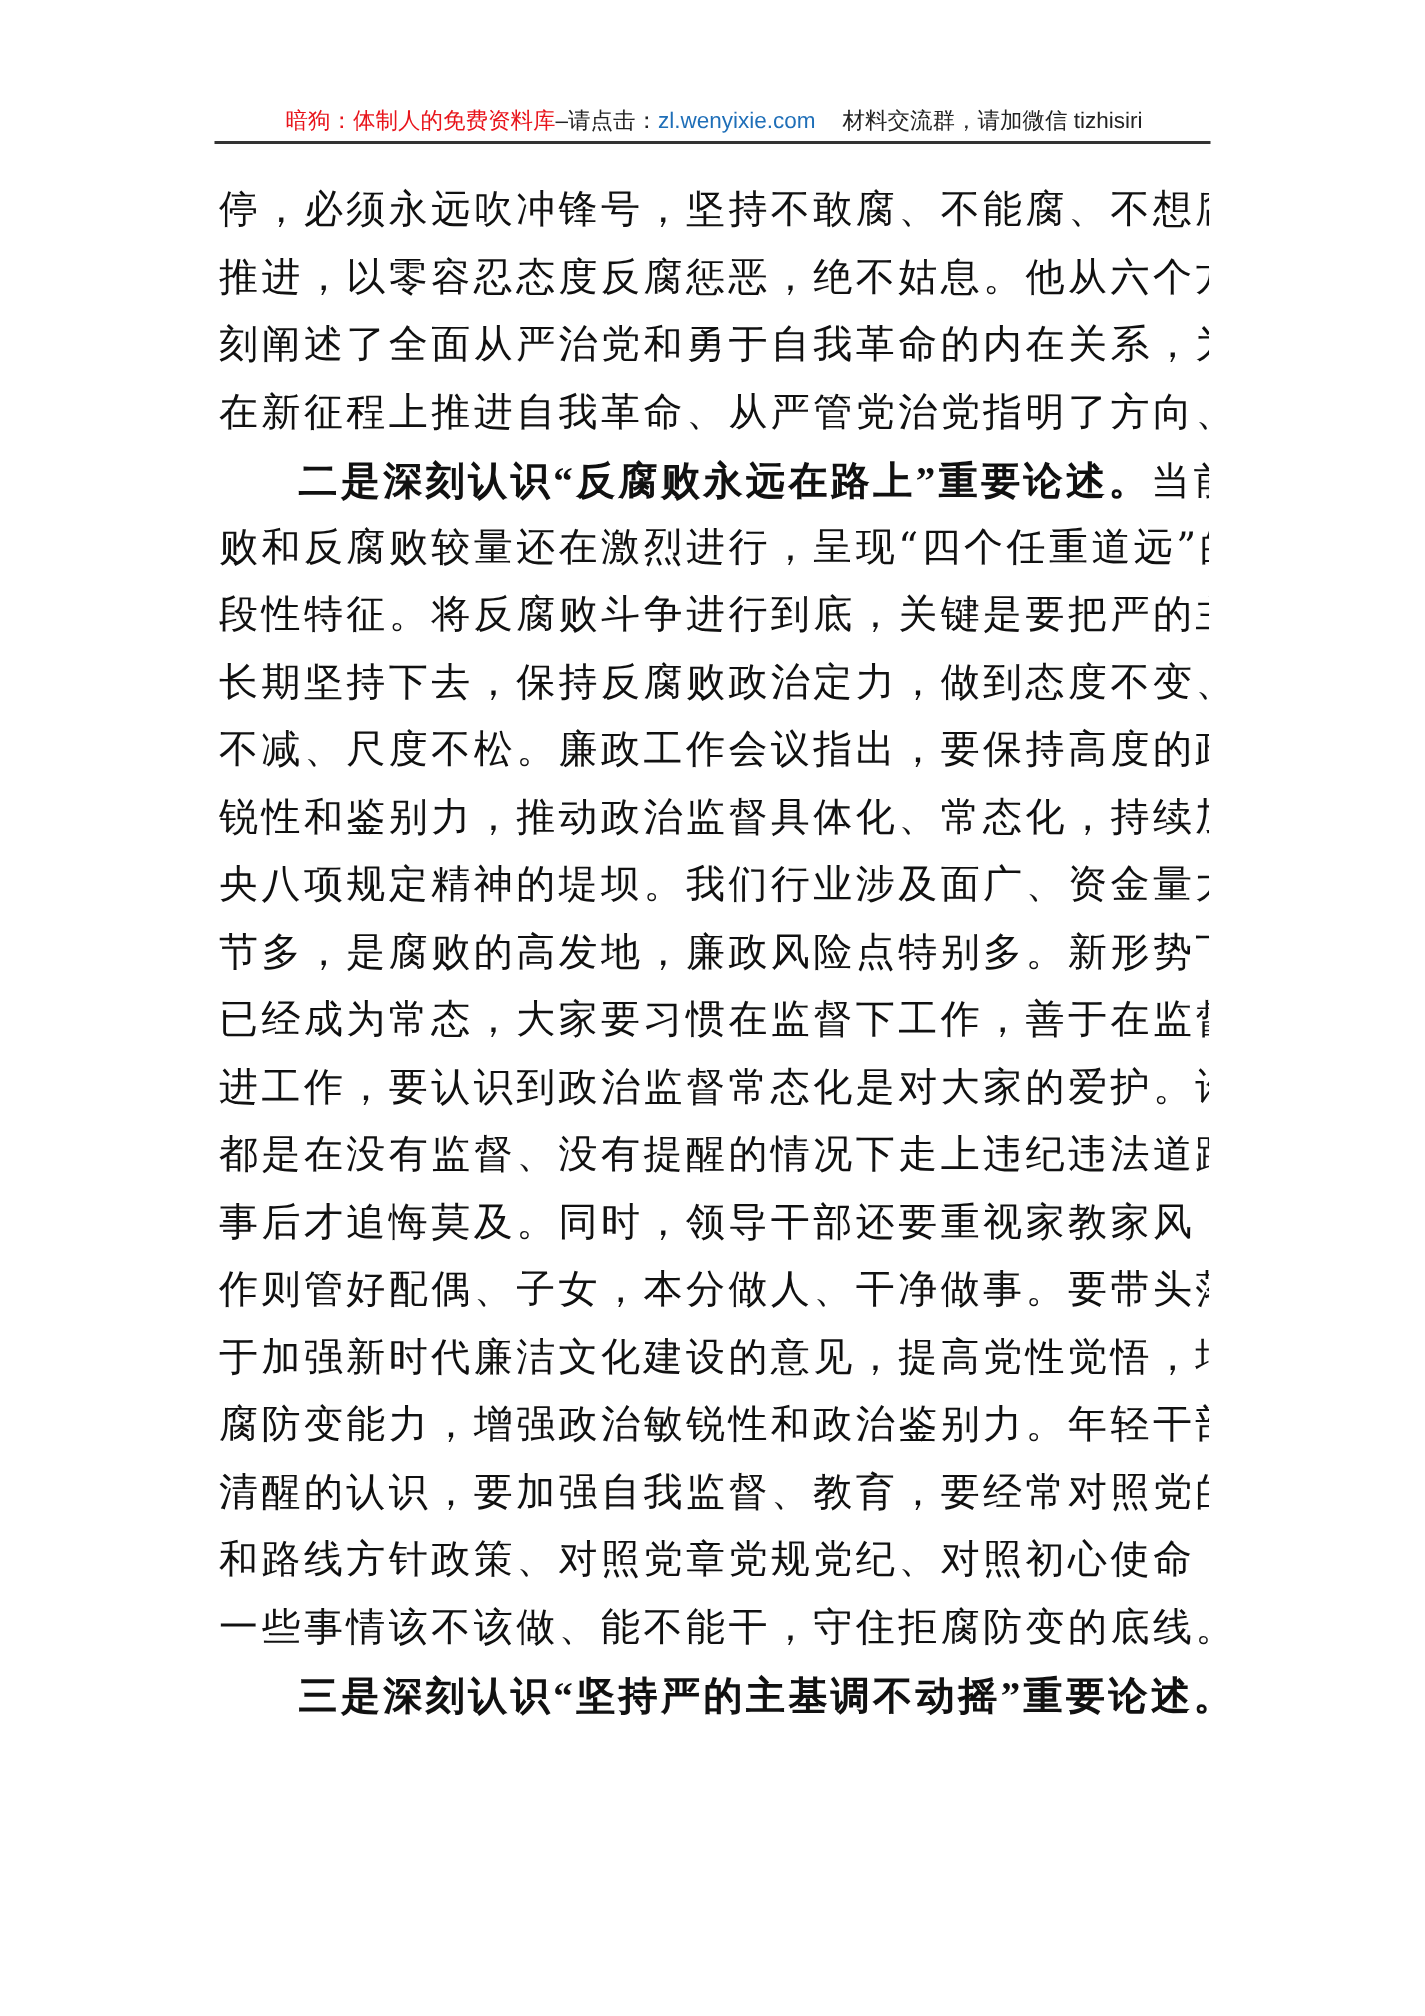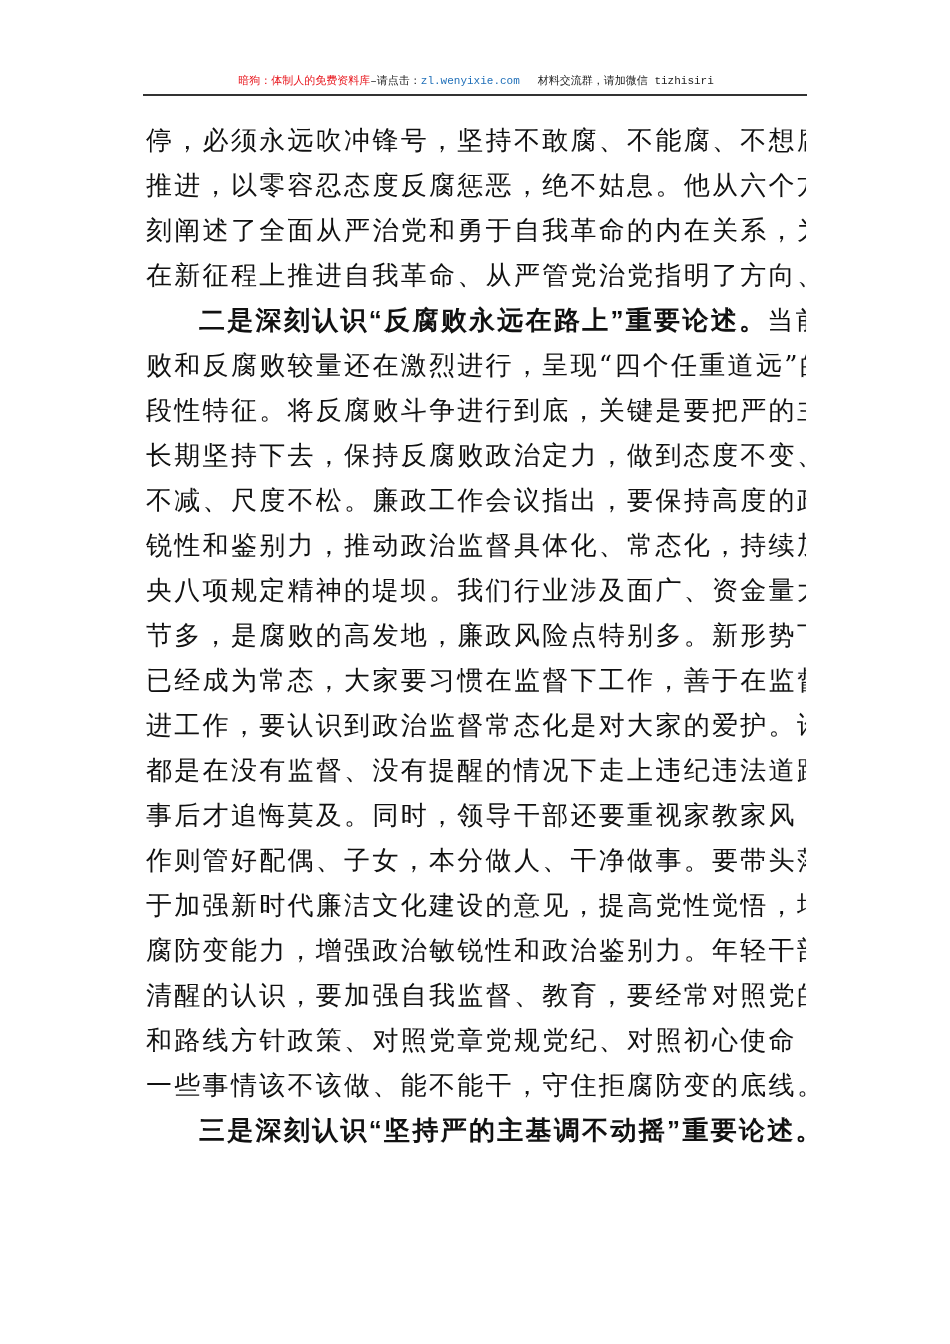--- a/index.html
+++ b/index.html
@@ -13,22 +13,22 @@
       position: relative;
       overflow: hidden;
       font-family: "DejaVu Serif", "Liberation Serif", serif;
     }
     .header {
       position: absolute;
       left: 146px;
       top: 68px;
       width: 660px;
       height: 26px;
-      font-family: Liberation Mono, monospace;
-      font-size: 11px;
+      font-family: Liberation Sans, sans-serif;
+      font-size: 15px;
       line-height: 26px;
       white-space: nowrap;
       text-align: center;
     }
     .header .red { color: #e8141b; }
     .header .dark { color: #222222; }
     .header .link { color: #1f6fb8; }
     .header .gap { display: inline-block; width: 18px; }
     .header-rule {
       position: absolute;
@@ -47,21 +47,21 @@
       font-size: 26px;
       letter-spacing: 2.3px;
     }
     .line {
       height: 45px;
       line-height: 45px;
       white-space: nowrap;
       overflow: hidden;
     }
     .indent { padding-left: 53px; }
-    .bold { font-weight: bold; font-family: Liberation Sans, sans-serif; text-align: right; }
+    .bold { font-weight: bold; font-family: Liberation Serif, serif; text-align: right; }
   </style>
 </head>
 <body>
 
 <div class="header">
   <span class="red">暗狗：体制人的免费资料库</span><span class="dark">–请点击：</span><span class="link">zl.wenyixie.com</span><span class="gap"></span><span class="dark">材料交流群，请加微信 tizhisiri</span>
 </div>
 <div class="header-rule"></div>
 
 <div class="content">

